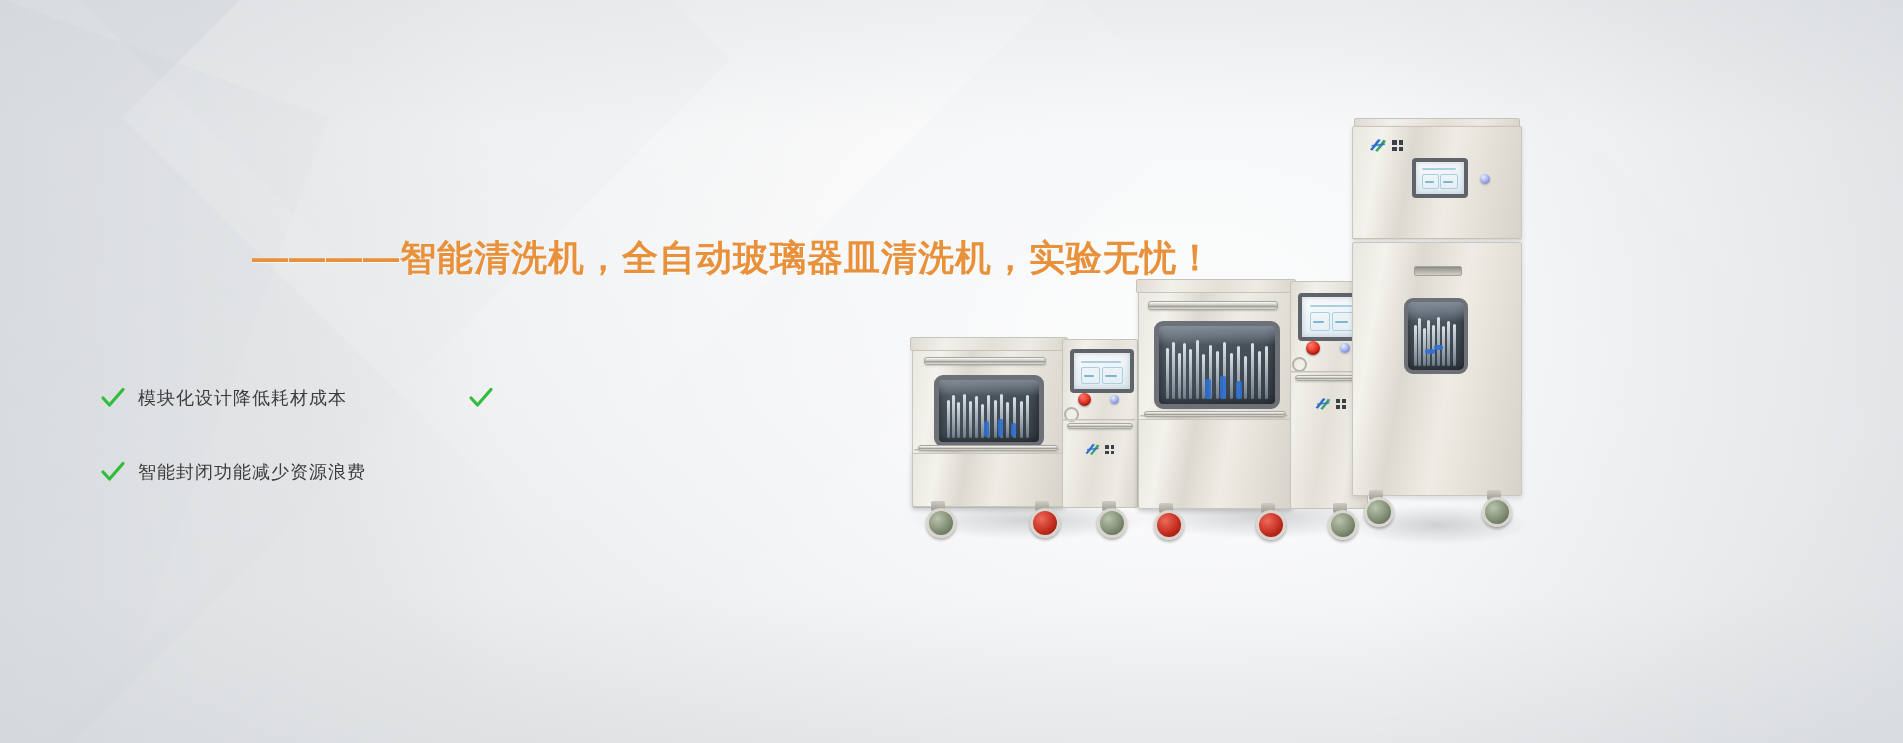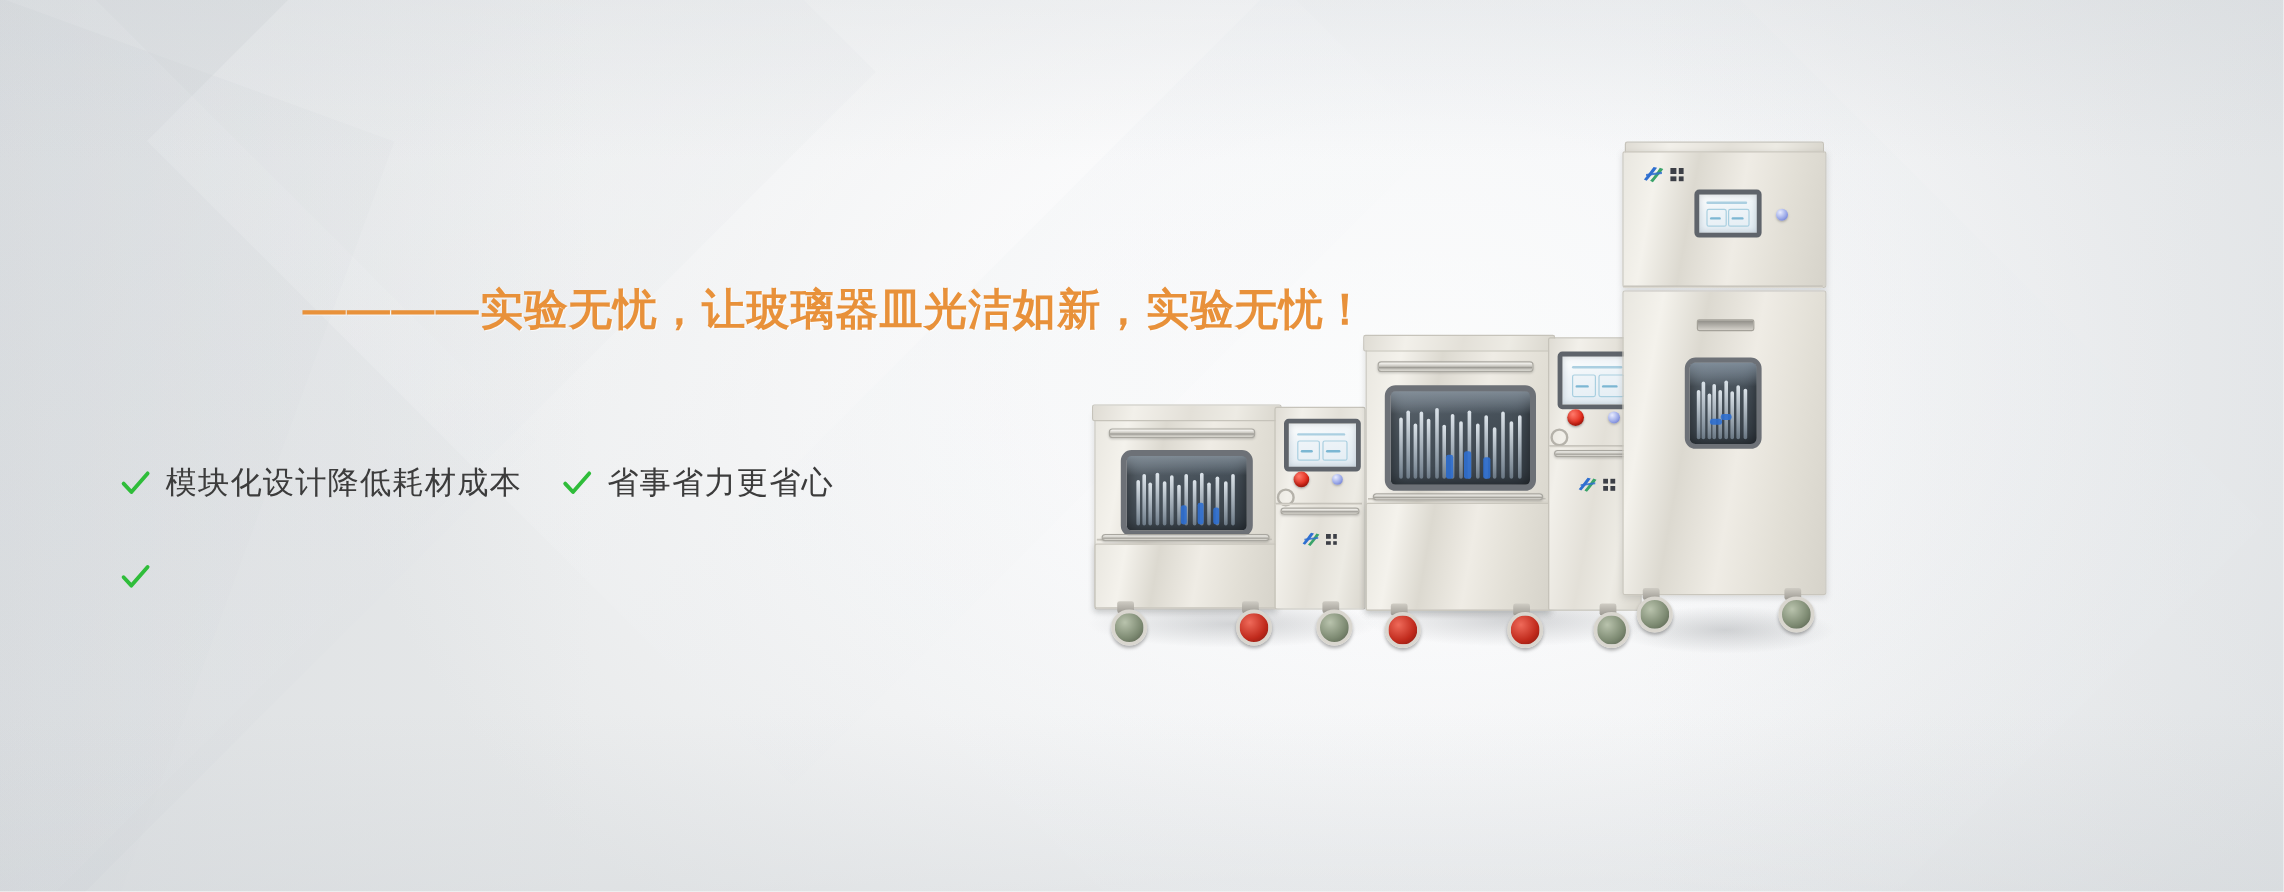--- a/index.html
+++ b/index.html
@@ -60,21 +60,21 @@
   .features{position:absolute;left:100px;top:385px;width:880px;}
   .frow{display:flex;margin-bottom:48px;}
   .fcell{display:flex;align-items:center;}
   .fcell.c1{width:368px;}
   .fcell.c2{width:500px;}
   .tick{
     width:26px;height:26px;margin-right:12px;flex:0 0 auto;position:relative;
   }
   .tick svg{display:block;}
   .ftext{
-    font-size:26px;color:#3c3c3c;letter-spacing:1px;white-space:nowrap;
+    font-size:18px;color:#3c3c3c;letter-spacing:1px;white-space:nowrap;
     font-family:"DejaVu Sans","Liberation Sans",sans-serif;
   }
 
   
   .machines{position:absolute;left:0;top:0;width:1903px;height:743px;z-index:4;}
   .machine{position:absolute;}
 
   
   .body-metal{
     background:linear-gradient(100deg,#e9e7e0 0%,#f4f2ec 16%,#dcd9d0 34%,#efece5 56%,#e2dfd6 78%,#d6d3ca 100%);
@@ -362,49 +362,49 @@
         <span class="fork"></span>
           <span class="wheel"></span>
       </div>
     </div>
 
   </div>
 
   <div class="copy">
 
 
-    <div class="subline">————实验无忧，让玻璃器皿光洁如新，实验无忧！</div>
+    <div class="subline">————智能清洗机，全自动玻璃器皿清洗机，实验无忧！</div>
 
     <div class="features">
 
       <div class="frow">
         <div class="fcell c1">
           <span class="tick">
             <svg width="26" height="26" viewBox="0 0 26 26">
               <path d="M3 13 L9.5 20 L23 4.5" fill="none" stroke="#2fbd3a" stroke-width="3.2" stroke-linecap="round" stroke-linejoin="round"></path>
             </svg>
           </span>
           <span class="ftext">模块化设计降低耗材成本</span>
         </div>
         <div class="fcell c2">
           <span class="tick">
             <svg width="26" height="26" viewBox="0 0 26 26">
               <path d="M3 13 L9.5 20 L23 4.5" fill="none" stroke="#2fbd3a" stroke-width="3.2" stroke-linecap="round" stroke-linejoin="round"></path>
             </svg>
           </span>
-          <span class="ftext">省事省力更省心</span>
         </div>
       </div>
 
       <div class="frow">
         <div class="fcell c1">
           <span class="tick">
             <svg width="26" height="26" viewBox="0 0 26 26">
               <path d="M3 13 L9.5 20 L23 4.5" fill="none" stroke="#2fbd3a" stroke-width="3.2" stroke-linecap="round" stroke-linejoin="round"></path>
             </svg>
           </span>
+          <span class="ftext">智能封闭功能减少资源浪费</span>
         </div>
       </div>
 
     </div>
   </div>
 
 </div>
 
 </body></html>

